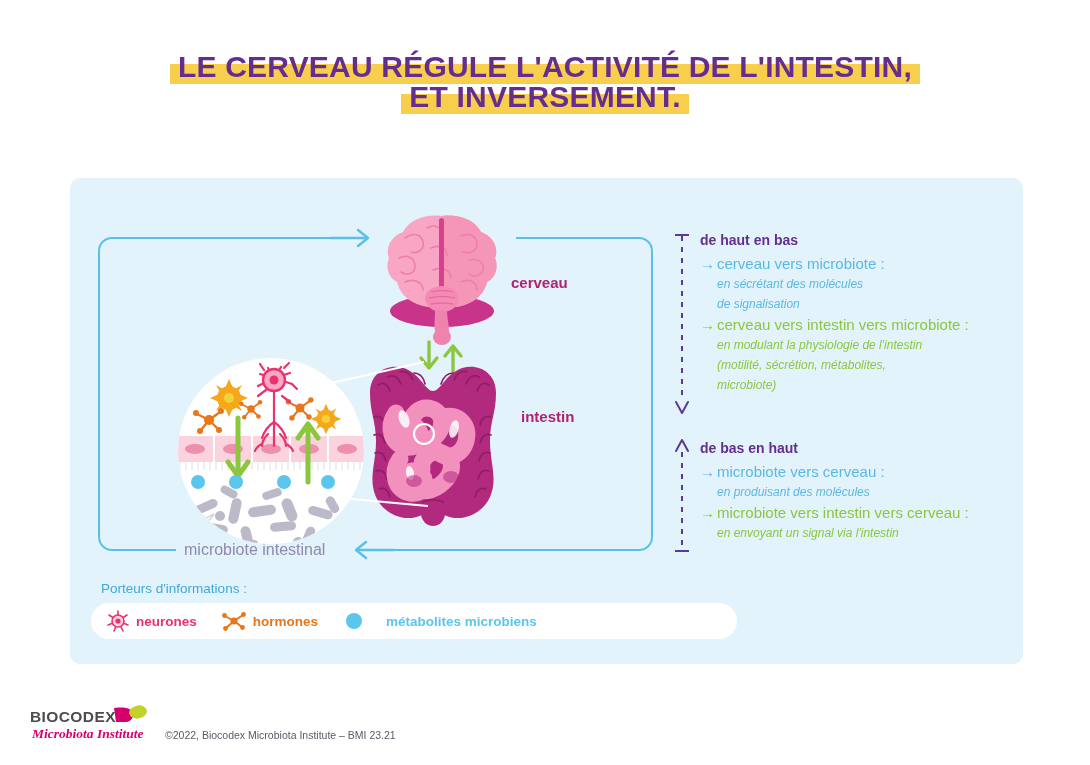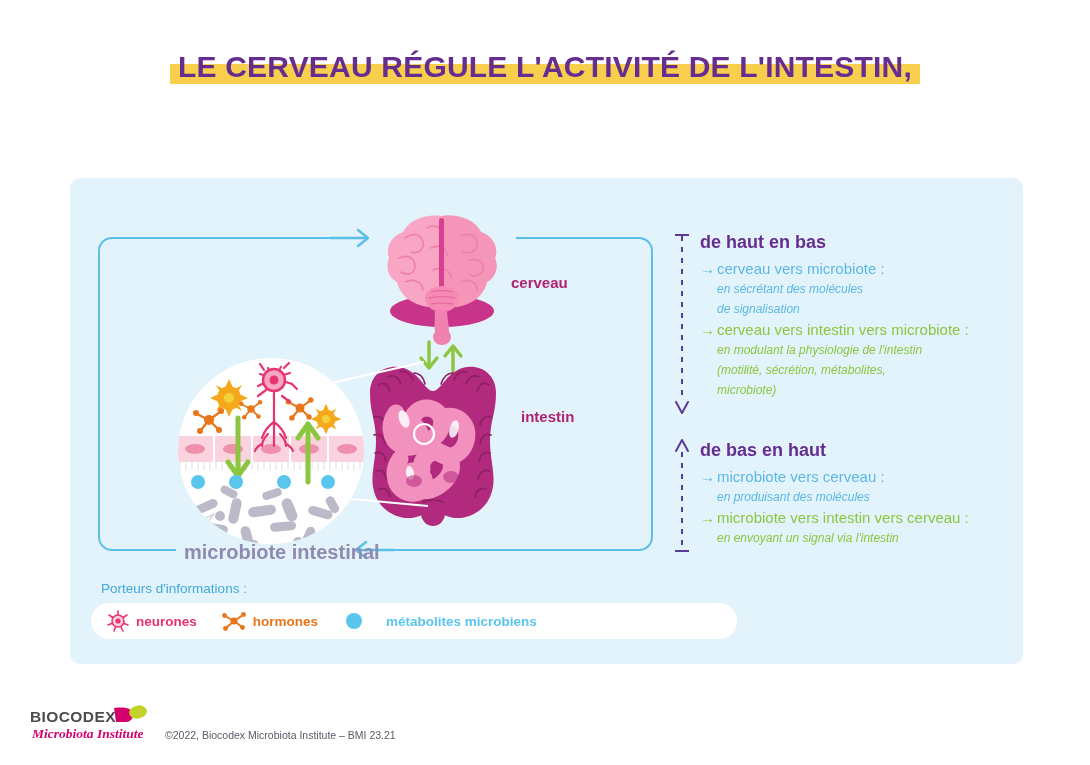--- a/index.html
+++ b/index.html
@@ -42,21 +42,21 @@
   }
   .loop-mask-bottom{
     position:absolute;left:176px;top:540px;width:190px;height:22px;
     background:#E2F3FB;
   }
   .arrow-top{position:absolute;left:330px;top:226px;width:42px;height:24px;}
   .arrow-bottom{position:absolute;left:352px;top:538px;width:42px;height:24px;}
 
   .label-microbiote{
     position:absolute;left:184px;top:541px;
-    font-size:20px;font-weight:bold;color:#9089B0;white-space:nowrap;
+    font-size:16px;font-weight:normal;color:#9089B0;white-space:nowrap;
   }
 
   
   .label-cerveau{
     position:absolute;left:511px;top:274px;
     font-size:15px;font-weight:bold;color:#B02272;
   }
   .label-intestin{
     position:absolute;left:521px;top:408px;
     font-size:15px;font-weight:bold;color:#B02272;
@@ -66,21 +66,21 @@
   .brain{position:absolute;left:375px;top:212px;width:134px;height:135px;}
   .green-arrows{position:absolute;left:408px;top:340px;width:66px;height:34px;}
   .gut{position:absolute;left:348px;top:355px;width:170px;height:175px;}
   .zoom-circle{position:absolute;left:176px;top:356px;width:190px;height:190px;}
   .connector{position:absolute;left:176px;top:356px;width:290px;height:190px;}
 
   
   .rail{position:absolute;}
   .block{position:absolute;}
   .block-title{
-    font-size:18px;font-weight:bold;color:#662D91;margin:0 0 6px 0;
+    font-size:14px;font-weight:bold;color:#662D91;margin:0 0 6px 0;
   }
   .item{margin:0 0 1px 0;display:flex;align-items:flex-start;}
   .item .arr{
     flex:0 0 auto;width:17px;font-size:15px;line-height:19px;
   }
   .item .body{flex:1 1 auto;}
   .lead{font-size:15px;line-height:20px;font-weight:400;}
   .sub{font-size:12px;line-height:20px;font-style:italic;font-weight:500;}
   .c-blue{color:#5BB8E4;}
   .c-green{color:#8CC63F;}
@@ -109,20 +109,24 @@
 <body>
 
 <div class="stage">
 
   <div class="title-wrap">
     <div class="title-line">
       <span class="title-band"></span>
       <span class="title-text">LE CERVEAU RÉGULE L'ACTIVITÉ DE L'INTESTIN,</span>
     </div>
     <br>
+    <div class="title-line">
+      <span class="title-band"></span>
+      <span class="title-text">ET INVERSEMENT.</span>
+    </div>
   </div>
 
   <div class="panel"></div>
 
   <div class="loop"></div>
   <div class="loop-mask-top"></div>
   <div class="loop-mask-bottom"></div>
 
   <svg class="arrow-top" viewBox="0 0 42 24">
     <path d="M0 12 H36" stroke="#5BC0E8" stroke-width="2.5" fill="none"></path>

